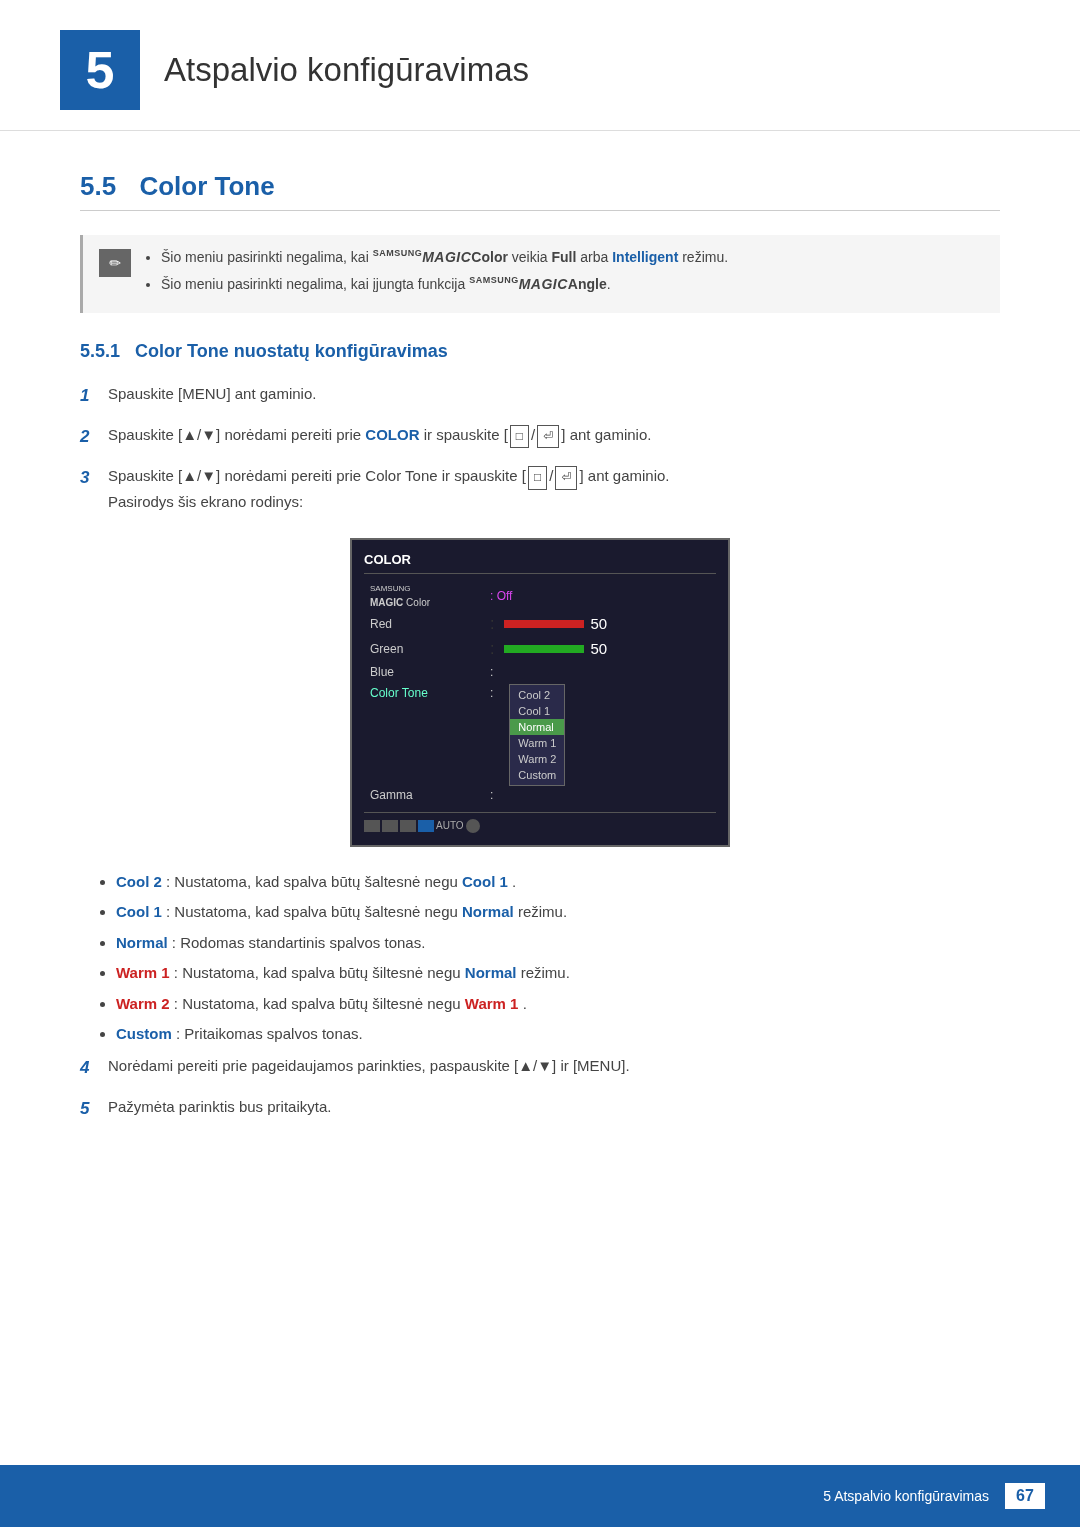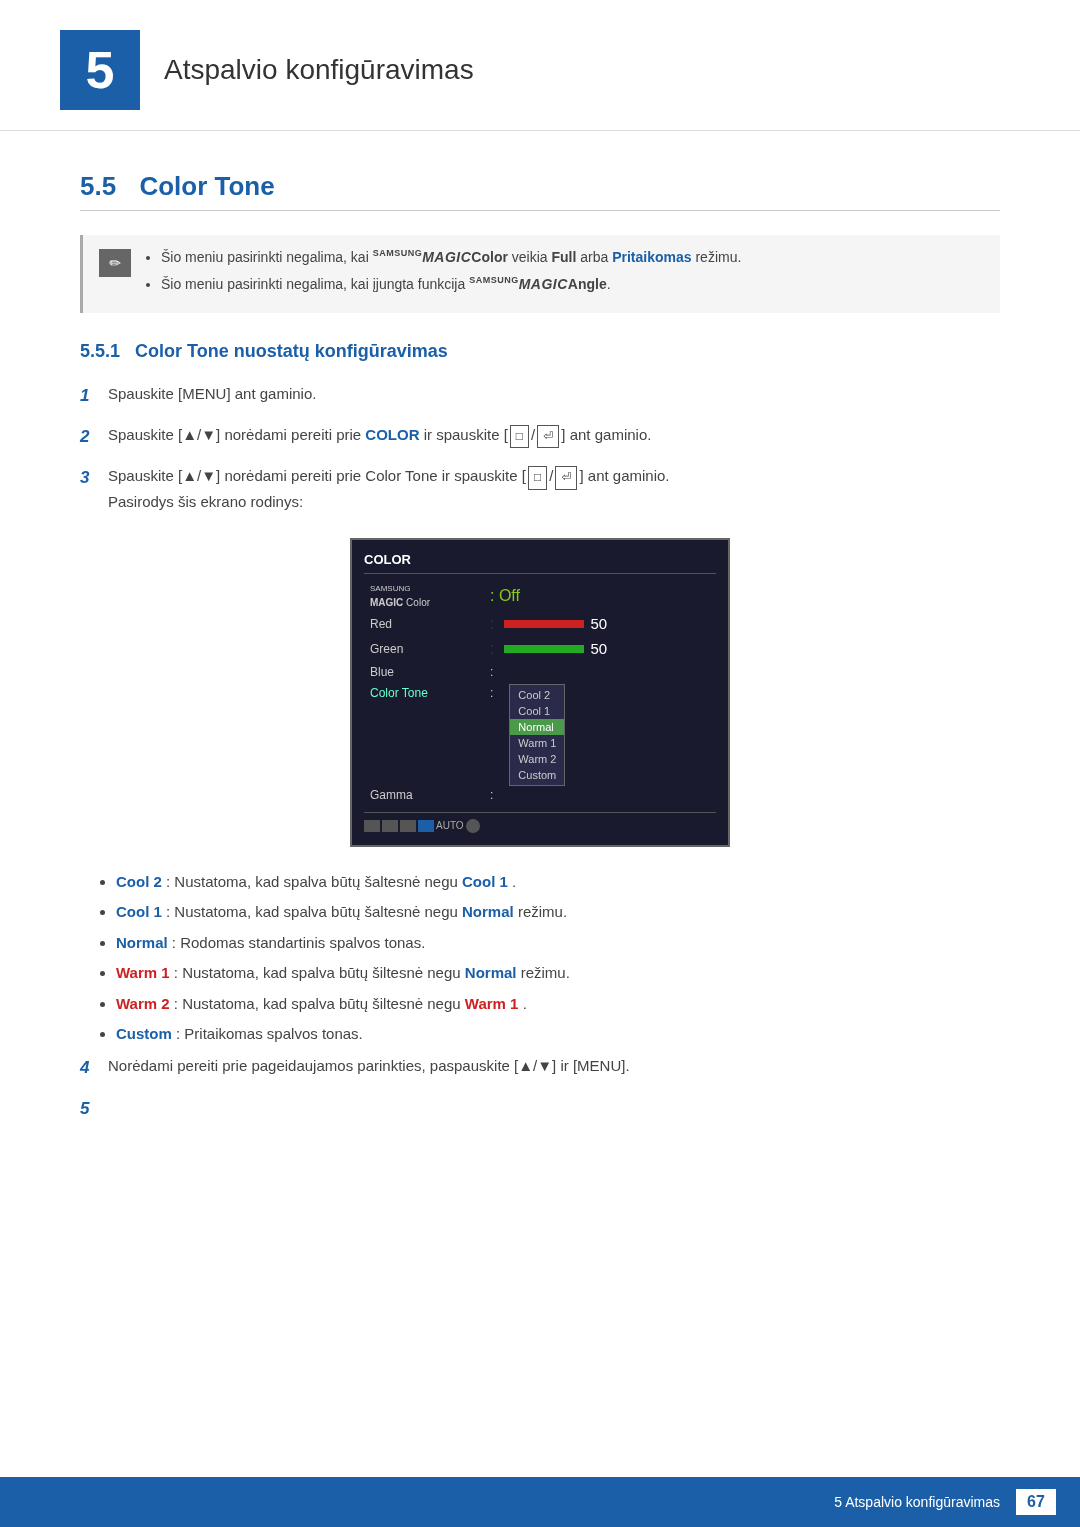--- a/index.html
+++ b/index.html
@@ -27,21 +27,21 @@
       font-weight: bold;
       width: 80px;
       height: 80px;
       display: flex;
       align-items: center;
       justify-content: center;
       margin-right: 24px;
       flex-shrink: 0;
     }
     .chapter-title {
-      font-size: 28px;
+      font-size: 33px;
       color: #333;
       font-weight: normal;
     }
 
     
     .content {
       padding: 0 80px 80px 80px;
     }
 
     
@@ -183,22 +183,22 @@
       font-size: 12px;
       min-width: 110px;
     }
     .screen-menu-label.highlight {
       color: #6fc;
     }
     .screen-menu-label.samsung-magic {
       font-size: 10px;
     }
     .screen-menu-value {
-      color: #84cc16;
-      font-size: 16px;
+      color: #d946ef;
+      font-size: 12px;
       margin-left: 10px;
     }
     .screen-menu-value.red-bar {
       display: inline-block;
       width: 80px;
       height: 8px;
       background: #cc2222;
       vertical-align: middle;
     }
     .screen-menu-value.green-bar {
@@ -274,26 +274,26 @@
       font-weight: bold;
       color: #1a5fa8;
     }
 
     
     .page-footer {
       position: absolute;
       bottom: 0;
       left: 0;
       right: 0;
-      height: 50px;
+      height: 62px;
       background: #1a5fa8;
       display: flex;
       align-items: center;
       justify-content: flex-end;
-      padding: 0 24px;
+      padding: 0 35px;
     }
     .footer-text {
       color: white;
       font-size: 14px;
       margin-right: 16px;
     }
     .footer-page-num {
       background: white;
       color: #1a5fa8;
       font-weight: bold;
@@ -328,21 +328,21 @@
   <div class="section-heading">
     <span class="section-number">5.5</span>
     <span>Color Tone</span>
   </div>
 
 
   <div class="note-box">
     <div class="note-icon"></div>
     <ul class="note-list">
       <li>
-        Šio meniu pasirinkti negalima, kai <span class="samsung-magic-text">SAMSUNG</span><span class="magic-text">MAGIC</span><strong>Color</strong> veikia <strong>Full</strong> arba <strong style="color:#1a5fa8;">Pritaikomas</strong> režimu.
+        Šio meniu pasirinkti negalima, kai <span class="samsung-magic-text">SAMSUNG</span><span class="magic-text">MAGIC</span><strong>Color</strong> veikia <strong>Full</strong> arba <strong style="color:#1a5fa8;">Intelligent</strong> režimu.
       </li>
       <li>
         Šio meniu pasirinkti negalima, kai įjungta funkcija <span class="samsung-magic-text">SAMSUNG</span><span class="magic-text">MAGIC</span><strong>Angle</strong>.
       </li>
     </ul>
   </div>
 
   <div class="subsection-heading">
     <span>5.5.1</span>
     &nbsp;
@@ -468,20 +468,23 @@
 
   <ol class="steps-list">
     <li>
       <span class="step-num">4</span>
       <span class="step-text">
         Norėdami pereiti prie pageidaujamos parinkties, paspauskite [▲/▼] ir [<strong>MENU</strong>].
       </span>
     </li>
     <li>
       <span class="step-num">5</span>
+      <span class="step-text">
+        Pažymėta parinktis bus pritaikyta.
+      </span>
     </li>
   </ol>
 
 </div>
 
 <div class="page-footer">
   <span class="footer-text">5 Atspalvio konfigūravimas</span>
   <span class="footer-page-num">67</span>
 </div>
 

